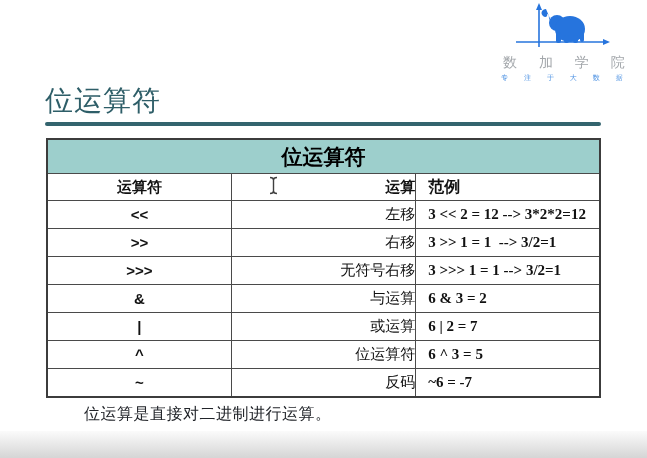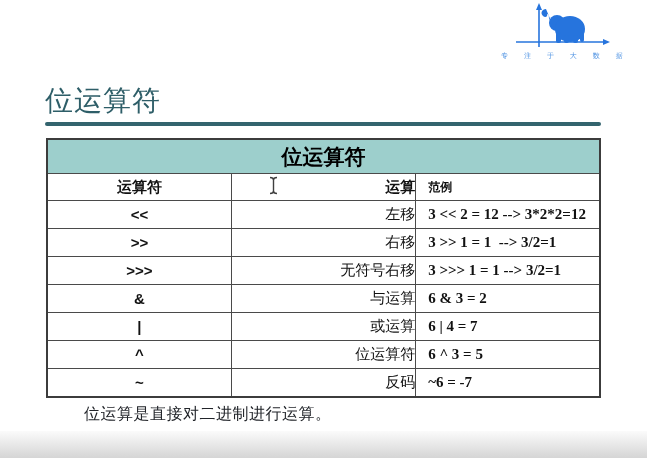--- a/index.html
+++ b/index.html
@@ -43,21 +43,21 @@
     text-align:center;color:#000;
   }
   tr.col-header-row td{height:26px;font-size:15px;font-weight:600;}
   tr.data-row td{height:27px;font-size:15px;}
   .c0{width:99px;text-align:center;font-family:"Liberation Sans",sans-serif;font-weight:700;font-size:14px;}
   .c1{width:155px;text-align:right;padding-left:14px !important;}
   .c2{width:297px;text-align:left;padding-left:12px !important;
       font-family:Liberation Serif, serif;font-weight:700;font-size:14px;
       white-space:pre;}
   tr.col-header-row .c0{font-family:"Liberation Serif","DejaVu Serif",serif;font-size:15px;margin-left:44px;}
-  tr.col-header-row .c2{font-family:Liberation Serif, serif;font-weight:600;font-size:12px;}
+  tr.col-header-row .c2{font-family:Liberation Serif, serif;font-weight:600;font-size:16px;}
   
   .caption{
     position:absolute;left:60px;top:404px;font-size:16px;color:#22252a;
     letter-spacing:0.5px;
     margin-left:24px;
   }
   
   .text-cursor{position:absolute;left:268px;top:176px;}
   
   .bottom-strip{
@@ -82,20 +82,21 @@
 
         <path d="M52 7 C48 7 46 11 49 14 C51 16 54 15 53 12 L55 13 C54 17 57 20 60 21 L60 26 Z"></path>
         <circle cx="63" cy="21" r="8"></circle>
         <ellipse cx="76" cy="27" rx="15" ry="13"></ellipse>
         <rect x="62" y="30" width="5" height="11" rx="2"></rect>
         <rect x="70" y="33" width="5" height="8" rx="2"></rect>
         <rect x="79" y="33" width="5" height="8" rx="2"></rect>
         <rect x="86" y="30" width="4" height="10" rx="2"></rect>
       </g>
     </svg>
+    <div class="logo-name">数 加 学 院</div>
     <div class="logo-tagline">专 注 于 大 数 据</div>
   </div>
 
   <h1 class="page-title">位运算符</h1>
   <div class="title-rule"></div>
 
   <table class="bitops">
     <thead>
       <tr class="table-title-row">
         <th colspan="3">位运算符</th>
@@ -123,21 +124,21 @@
           <td class="c2">3 &gt;&gt;&gt; 1 = 1 --&gt; 3/2=1</td>
         </tr>
         <tr class="data-row">
           <td class="c0">&amp;</td>
           <td class="c1">与运算</td>
           <td class="c2">6 &amp; 3 = 2</td>
         </tr>
         <tr class="data-row">
           <td class="c0">|</td>
           <td class="c1">或运算</td>
-          <td class="c2">6 | 4 = 7</td>
+          <td class="c2">6 | 2 = 7</td>
         </tr>
         <tr class="data-row">
           <td class="c0">^</td>
           <td class="c1">位运算符</td>
           <td class="c2">6 ^ 3 = 5</td>
         </tr>
         <tr class="data-row">
           <td class="c0">~</td>
           <td class="c1">反码</td>
           <td class="c2">~6 = -7</td>

